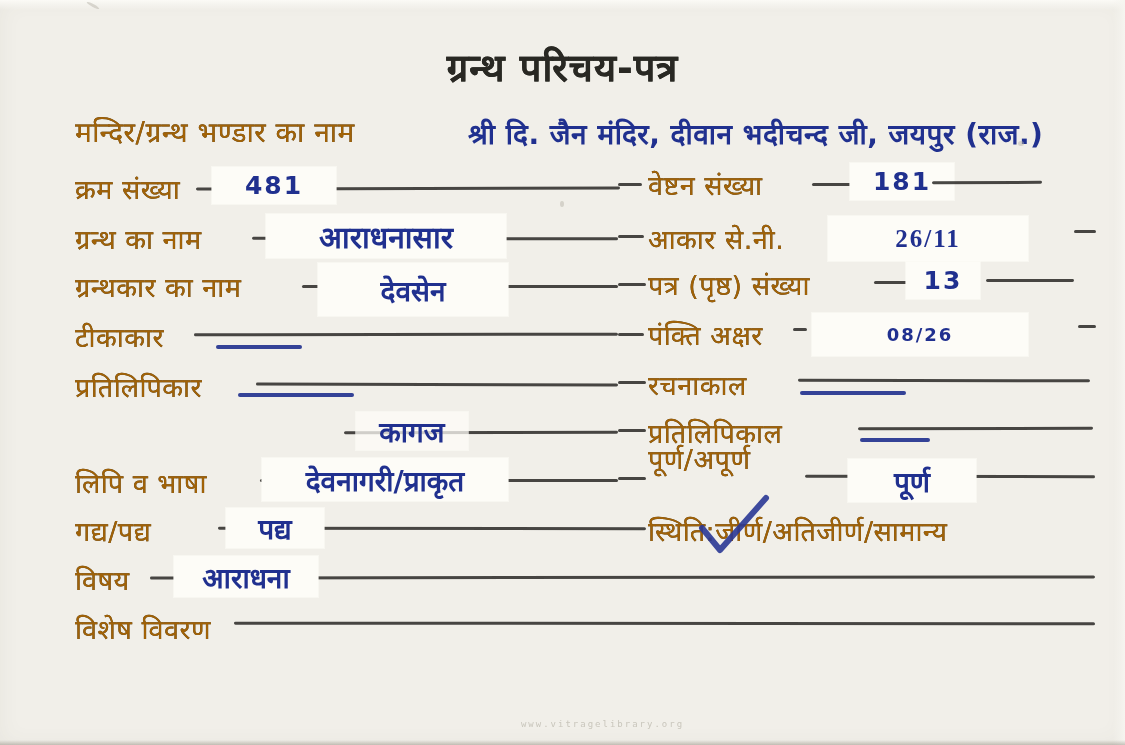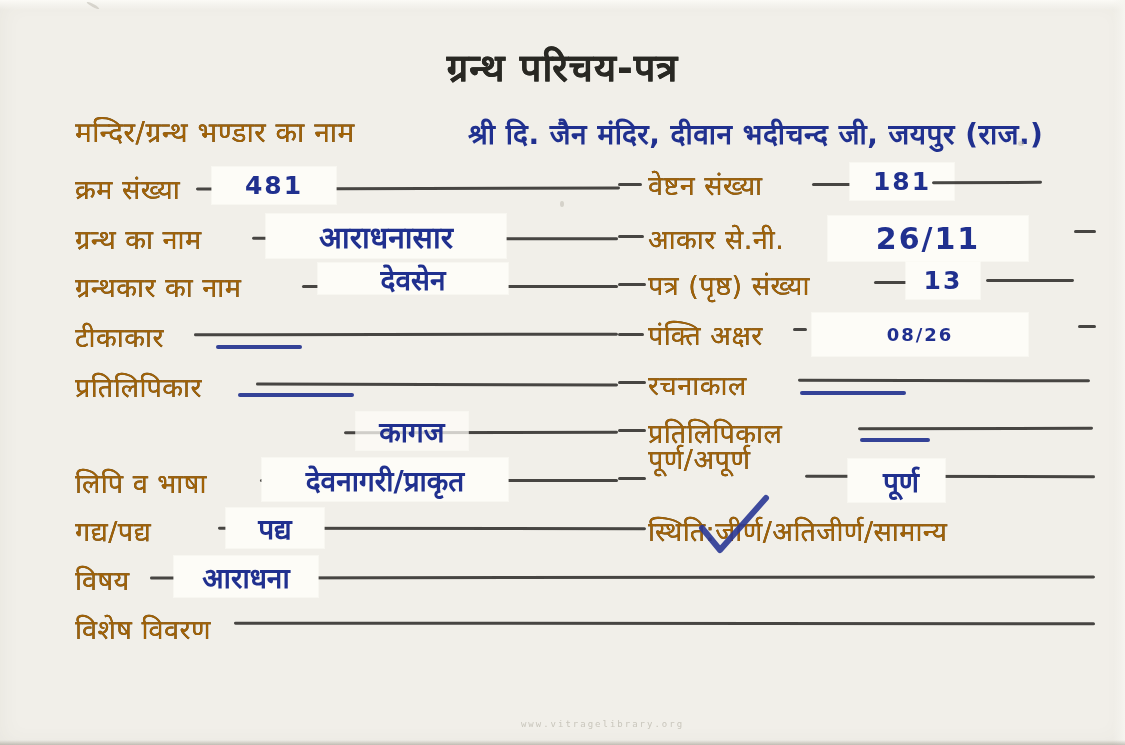--- a/index.html
+++ b/index.html
@@ -78,21 +78,21 @@
   </div>
 
   <div class="lbl" style="left:75px;top:220px;">ग्रन्थ का नाम</div>
   <div class="rule" style="left:252px;top:237px;width:366px;transform:rotate(.1deg);"></div>
   <div class="patch" style="left:266px;top:214px;width:240px;height:44px;">
     <span class="pen pen-dev" style="font-size:30px;">आराधनासार</span>
   </div>
 
   <div class="lbl" style="left:75px;top:268px;">ग्रन्थकार का नाम</div>
   <div class="rule" style="left:302px;top:285px;width:316px;"></div>
-  <div class="patch" style="left:318px;top:263px;width:190px;height:31px;">
+  <div class="patch" style="left:318px;top:263px;width:190px;height:53px;">
     <span class="pen pen-dev">देवसेन</span>
   </div>
 
   <div class="lbl" style="left:75px;top:318px;">टीकाकार</div>
   <div class="rule" style="left:194px;top:333px;width:424px;transform:rotate(-.1deg);"></div>
   <div class="pen-dash" style="left:216px;top:345px;width:86px;"></div>
 
   <div class="lbl" style="left:75px;top:368px;">प्रतिलिपिकार</div>
   <div class="rule" style="left:256px;top:383px;width:362px;transform:rotate(.12deg);"></div>
   <div class="pen-dash" style="left:238px;top:393px;width:116px;"></div>
@@ -127,21 +127,21 @@
   <div class="lbl" style="left:648px;top:166px;">वेष्टन संख्या</div>
   <div class="rule" style="left:812px;top:183px;width:40px;"></div>
   <div class="patch" style="left:850px;top:163px;width:104px;height:37px;">
     <span class="pen pen-num">181</span>
   </div>
   <div class="rule" style="left:932px;top:181px;width:110px;transform:rotate(-.2deg);"></div>
 
   <div class="rule" style="left:618px;top:235px;width:26px;"></div>
   <div class="lbl" style="left:648px;top:220px;">आकार से.नी.</div>
   <div class="patch" style="left:828px;top:216px;width:200px;height:45px;">
-    <span class="pen pen-num" style="font-size:30px;">26/11</span>
+    <span class="pen pen-num" style="font-size:25px;font-family:Liberation Serif, serif;">26/11</span>
   </div>
   <div class="rule" style="left:1074px;top:230px;width:22px;"></div>
 
   <div class="rule" style="left:618px;top:283px;width:28px;"></div>
   <div class="lbl" style="left:648px;top:266px;">पत्र (पृष्ठ) संख्या</div>
   <div class="rule" style="left:874px;top:281px;width:34px;"></div>
   <div class="patch" style="left:906px;top:262px;width:74px;height:37px;">
     <span class="pen pen-num">13</span>
   </div>
   <div class="rule" style="left:986px;top:279px;width:88px;transform:rotate(-.15deg);"></div>
@@ -160,21 +160,21 @@
   <div class="pen-dash" style="left:800px;top:391px;width:106px;"></div>
 
   <div class="rule" style="left:618px;top:429px;width:28px;"></div>
   <div class="lbl" style="left:648px;top:414px;">प्रतिलिपिकाल</div>
   <div class="rule" style="left:858px;top:427px;width:235px;transform:rotate(-.1deg);"></div>
   <div class="pen-dash" style="left:860px;top:438px;width:70px;"></div>
 
   <div class="rule" style="left:618px;top:477px;width:28px;"></div>
   <div class="lbl" style="left:648px;top:440px;">पूर्ण/अपूर्ण</div>
   <div class="rule" style="left:805px;top:475px;width:290px;transform:rotate(.08deg);"></div>
-  <div class="patch" style="left:848px;top:459px;width:88px;height:43px;padding-left:9px;">
+  <div class="patch" style="left:848px;top:459px;width:128px;height:43px;">
     <span class="pen pen-dev">पूर्ण</span>
   </div>
 
   <div class="lbl" style="left:648px;top:512px;">स्थिति:जीर्ण/अतिजीर्ण/सामान्य</div>
   <svg class="check" style="left:694px;top:492px;" width="80" height="66" viewBox="0 0 80 66">
     <polyline points="8,36 26,58 72,6" fill="none" stroke="#2a3795" stroke-width="6" stroke-linecap="round" stroke-linejoin="round" opacity=".9"></polyline>
   </svg>
 
   <div class="speck" style="left:86px;top:4px;width:14px;height:3px;transform:rotate(28deg);"></div>
   <div class="speck" style="left:560px;top:201px;width:4px;height:6px;"></div>

